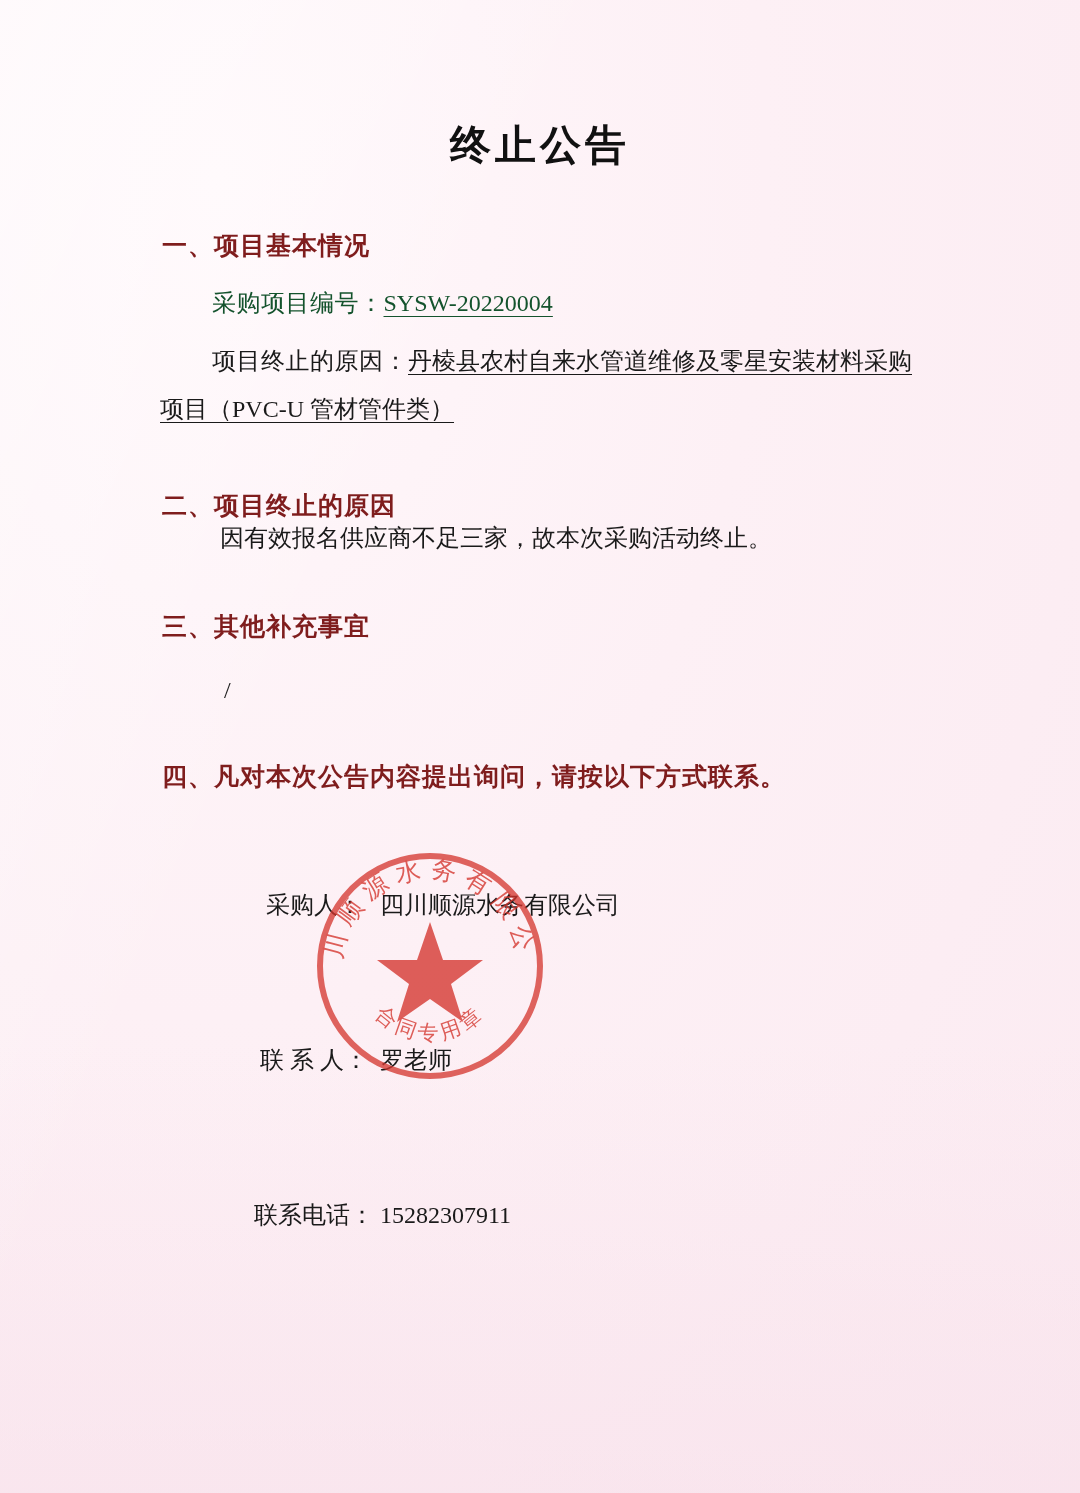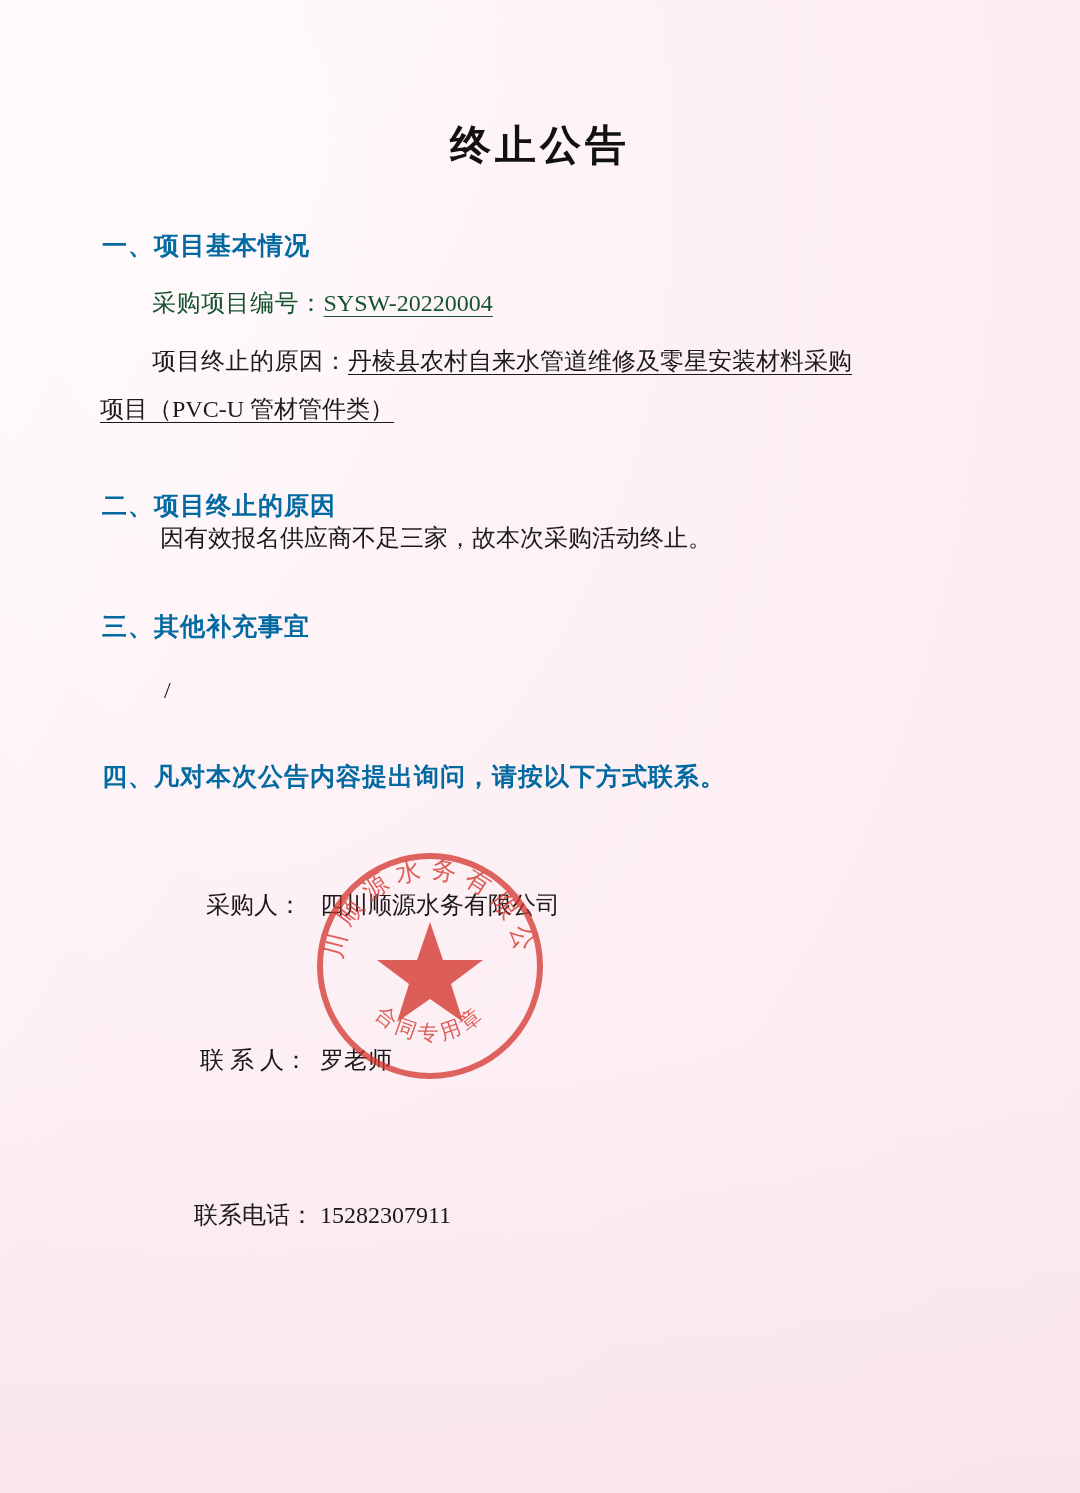--- a/index.html
+++ b/index.html
@@ -27,39 +27,39 @@
     position: absolute;
     inset: 0;
     background:
       linear-gradient(115deg, rgba(255,255,255,0.55) 0%, rgba(255,255,255,0) 35%),
       linear-gradient(0deg, rgba(246,221,232,0.45) 0%, rgba(255,255,255,0) 30%);
     pointer-events: none;
   }
   .content {
     position: relative;
     z-index: 2;
-    padding: 0 60px;
+    padding: 0 120px;
   }
   .doc-title {
     text-align: center;
     font-size: 41px;
     font-weight: bold;
     letter-spacing: 4px;
     margin-top: 118px;
     margin-bottom: 0;
     font-family: "DejaVu Serif", "Liberation Serif", serif;
     color: #111;
   }
   .section-heading {
     font-size: 25px;
     font-weight: bold;
     letter-spacing: 1px;
     margin-top: 56px;
     margin-left: 42px;
-    color: #0369a1;
+    color: #7f1d1d;
     font-family: "DejaVu Sans", "Liberation Sans", sans-serif;
   }
   .para {
     font-size: 24px;
     line-height: 1.95;
     margin-left: 92px;
     margin-top: 18px;
     color: #14532d;
   }
   .field-label {

